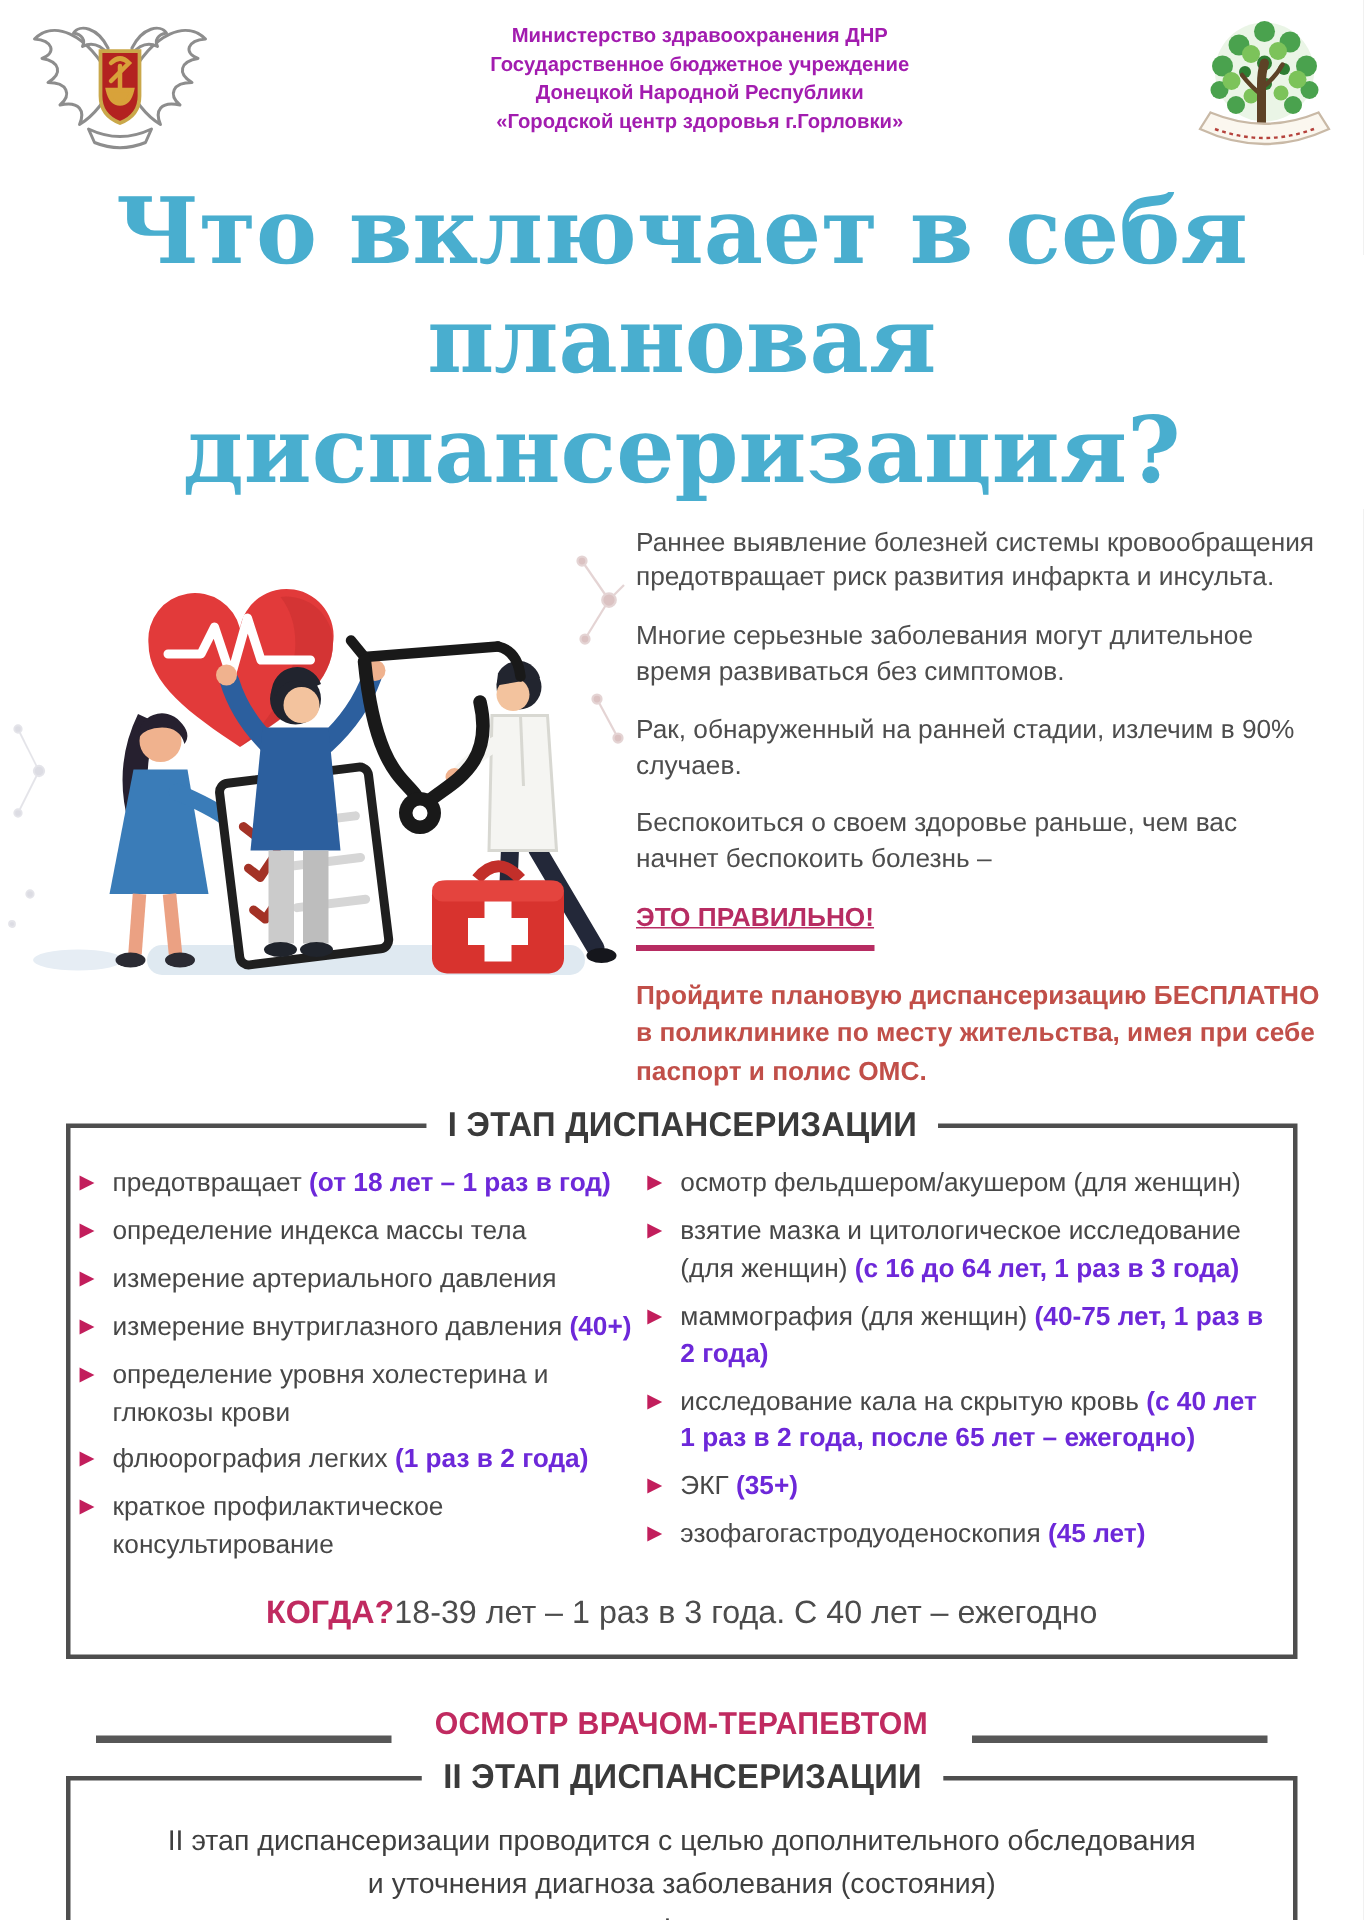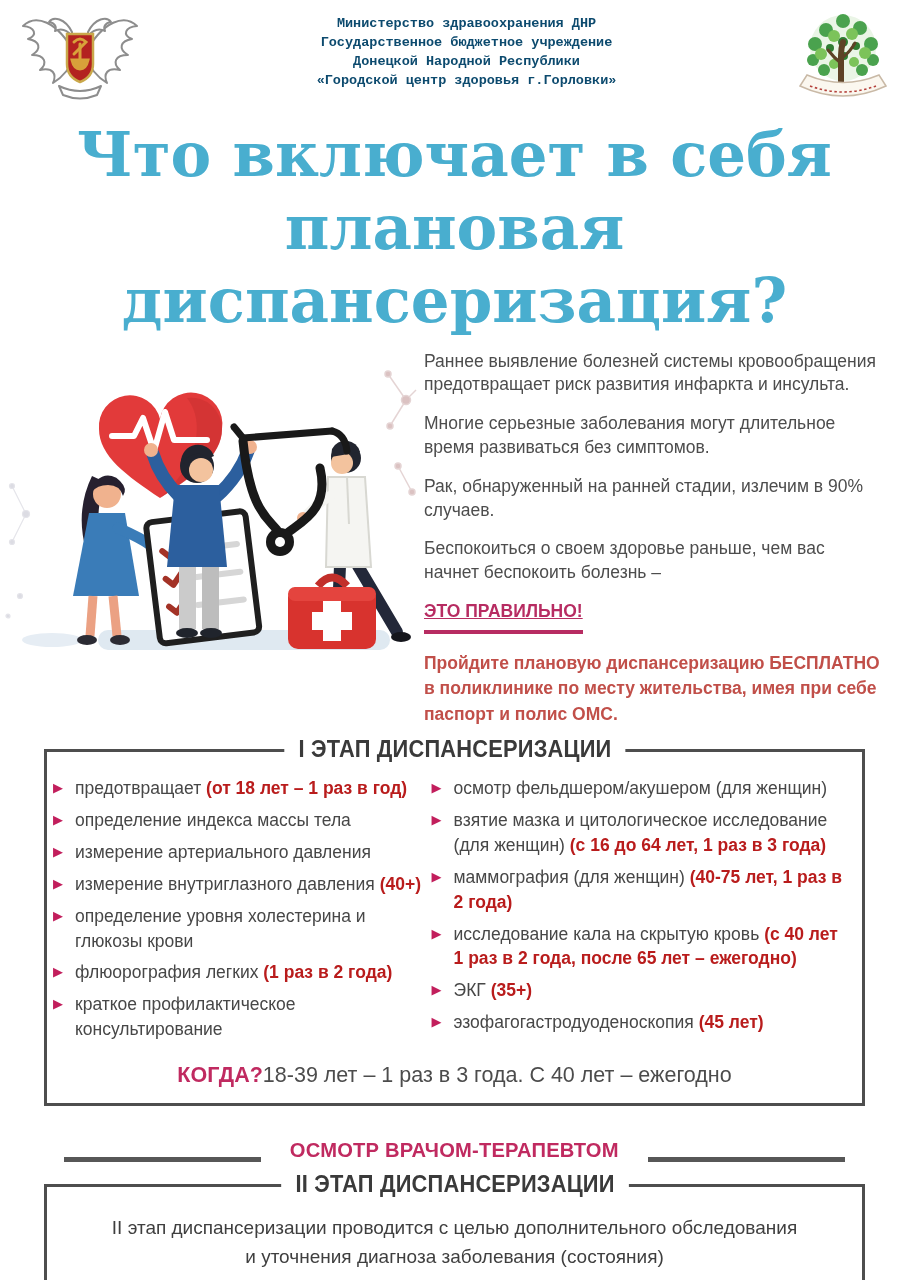--- a/index.html
+++ b/index.html
@@ -1,22 +1,22 @@
 <!DOCTYPE html>
 <html lang="ru"><head>
 <meta charset="utf-8">
 <style>
   html,body{margin:0;padding:0;background:#e8e8e8;}
   .page{width:909px;height:1280px;margin:0 auto;position:relative;background:#ffffff;
         font-family:"Liberation Sans",sans-serif;overflow:hidden;}
 
   
   .header{display:flex;justify-content:space-between;align-items:flex-start;padding:6px 10px 0 14px;}
-  .org{margin-top:8px;text-align:center;font-family:Liberation Mono, monospace;
-       font-size:13.5px;font-weight:600;line-height:1.42;color:#0c4a6e;}
+  .org{margin-top:8px;text-align:center;font-family:Liberation Sans, sans-serif;
+       font-size:13.5px;font-weight:600;line-height:1.42;color:#a21caf;}
 
   
   .title{margin-top:8px;text-align:center;font-family:"DejaVu Serif",serif;
          font-weight:700;font-size:61px;line-height:1.2;color:#49aecf;letter-spacing:0;}
 
   
   .main{display:flex;margin-top:8px;}
   .illus{width:420px;height:332px;flex:none;}
   .intro{flex:1;padding:4px 26px 0 4px;font-size:17.5px;line-height:1.36;color:#4d4d4d;}
   .intro p{margin:0 0 15px;}
@@ -29,21 +29,21 @@
   .fieldset{margin:22px 44px 0;border:3px solid #4e4e4e;position:relative;background:#fff;}
   .legend{position:absolute;top:-16px;left:50%;transform:translateX(-50%) scaleX(0.95);
           background:#fff;padding:0 15px;font-size:23px;font-weight:700;color:#3a3a3a;
           white-space:nowrap;letter-spacing:0.2px;}
   .s1-body{display:flex;padding:24px 12px 2px 6px;}
   .col-left{width:47.5%;flex:none;}
   .col-right{flex:1;}
   ul.blist{list-style:none;margin:0;padding:0;}
   .bitem{display:flex;gap:12px;margin-bottom:7px;font-size:17.5px;line-height:1.42;color:#474747;}
   .tri{color:#c21e5c;font-size:13px;line-height:1.85;flex:none;}
-  .bitem b{color:#b91c1c;}
+  .bitem b{color:#6d28d9;}
   .when{text-align:center;font-size:21.5px;color:#4c4c4c;margin:12px 0 15px;}
   .when b{color:#c02a60;margin-right:0;}
 
   
   .banner{display:flex;align-items:flex-end;gap:22px;margin:32px 64px 0;}
   .banner .bar{flex:1;height:5px;background:#575757;}
   .banner .btext{color:#c02a60;font-size:21px;font-weight:700;white-space:nowrap;
                  letter-spacing:0.2px;transform:scaleX(0.96);}
 
   .s2-body{padding:26px 16px 20px;text-align:center;font-size:19px;line-height:1.55;color:#3f3f3f;}

